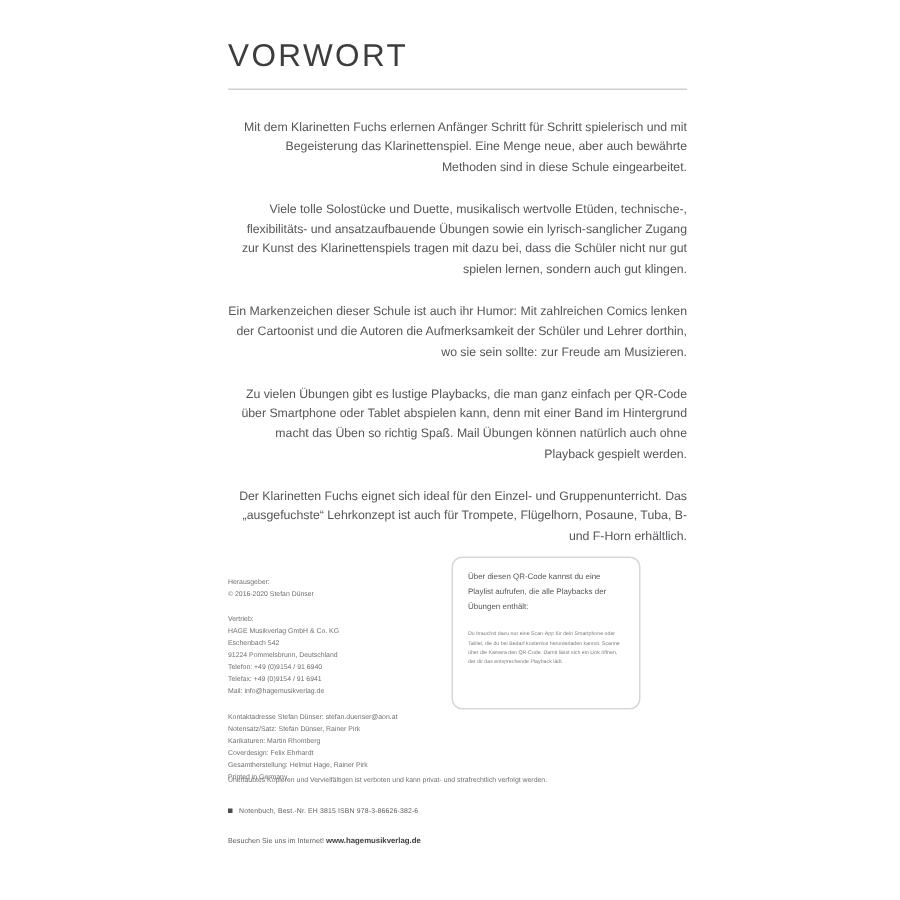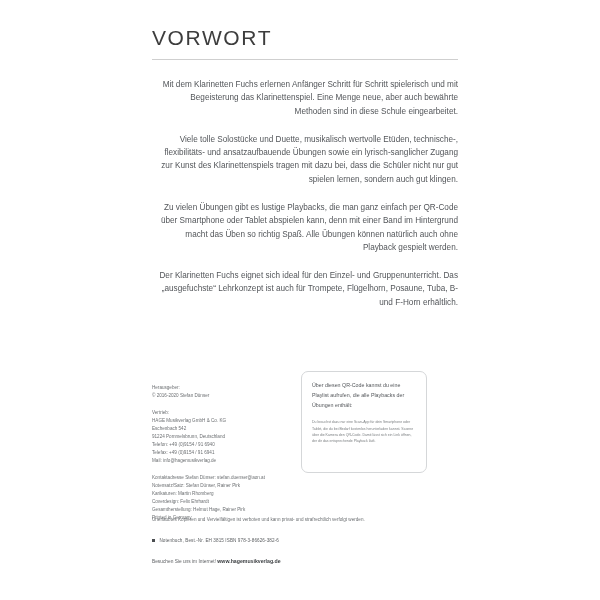--- a/index.html
+++ b/index.html
@@ -138,21 +138,22 @@
 <body>
 
 <div class="page">
 
   <h1 class="title">VORWORT</h1>
   <div class="title-rule"></div>
 
   <div class="body-copy">
     <p>Mit dem Klarinetten Fuchs erlernen Anfänger Schritt für Schritt spielerisch und mit Begeisterung das Klarinettenspiel. Eine Menge neue, aber auch bewährte Methoden sind in diese Schule eingearbeitet.</p>
     <p>Viele tolle Solostücke und Duette, musikalisch wertvolle Etüden, technische-, flexibilitäts- und ansatzaufbauende Übungen sowie ein lyrisch-sanglicher Zugang zur Kunst des Klarinettenspiels tragen mit dazu bei, dass die Schüler nicht nur gut spielen lernen, sondern auch gut klingen.</p>
-    <p>Zu vielen Übungen gibt es lustige Playbacks, die man ganz einfach per QR-Code über Smartphone oder Tablet abspielen kann, denn mit einer Band im Hintergrund macht das Üben so richtig Spaß. Alle Übungen können natürlich auch ohne Playback gespielt werden.</p>
+    <p>Ein Markenzeichen dieser Schule ist auch ihr Humor: Mit zahlreichen Comics lenken der Cartoonist und die Autoren die Aufmerksamkeit der Schüler und Lehrer dorthin, wo sie sein sollte: zur Freude am Musizieren.</p>
+    <p>Zu vielen Übungen gibt es lustige Playbacks, die man ganz einfach per QR-Code über Smartphone oder Tablet abspielen kann, denn mit einer Band im Hintergrund macht das Üben so richtig Spaß. Mail Übungen können natürlich auch ohne Playback gespielt werden.</p>
     <p>Der Klarinetten Fuchs eignet sich ideal für den Einzel- und Gruppenunterricht. Das „ausgefuchste“ Lehrkonzept ist auch für Trompete, Flügelhorn, Posaune, Tuba, B- und F-Horn erhältlich.</p>
   </div>
 
   <div class="colophon">
     <div class="colo-block">
       <span class="lbl">Herausgeber:</span>
       <span class="ln">© 2016-2020 Stefan Dünser</span>
     </div>
     <div class="colo-block">
       <span class="lbl">Vertrieb:</span>

